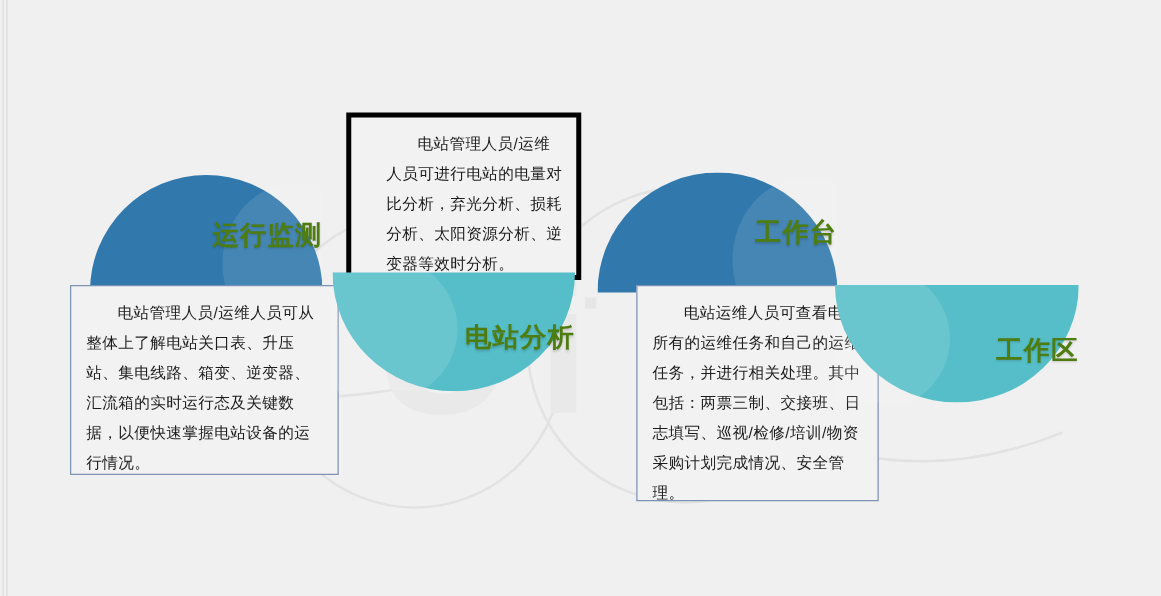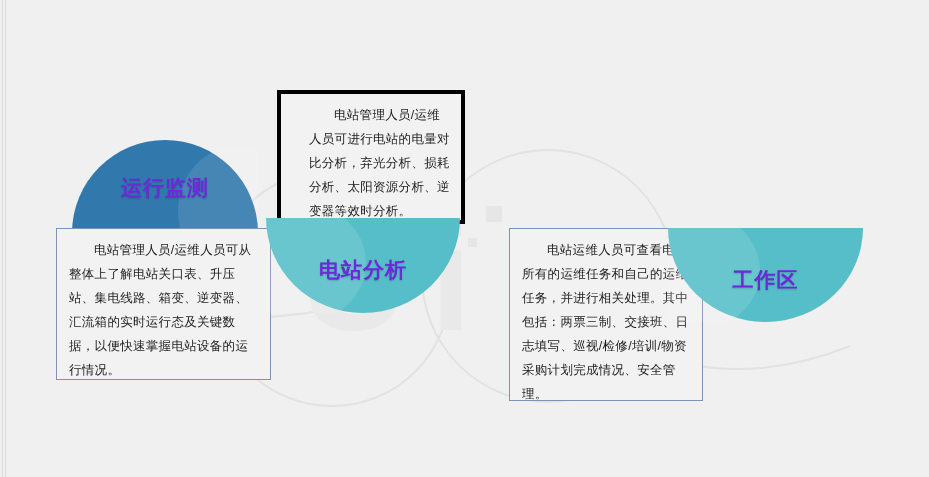--- a/index.html
+++ b/index.html
@@ -52,22 +52,22 @@
     height: 200%;
     border-radius: 50%;
   }
   .semi.top .disc { top: 0; }
   .semi.bottom .disc { bottom: 0; }
 
   .semi .label {
     position: absolute;
     left: 0;
     width: 100%;
-    text-align: center;
-    color: #6d28d9;
+    text-align: right;
+    color: #4d7c0f;
     font-weight: bold;
     font-size: 21px;
     letter-spacing: 1px;
     text-shadow: 0 1px 2px rgba(0,0,0,0.18);
     white-space: nowrap;
   }
   .semi.top .label { top: 34px; }
   .semi.bottom .label { top: 38px; }
 
   
@@ -139,20 +139,25 @@
   <div class="tbox gray-border" style="left:277px; top:90px; width:188px; height:134px;">
     <p>电站管理人员/运维人员可进行电站的电量对比分析，弃光分析、损耗分析、太阳资源分析、逆变器等效时分析。</p>
   </div>
 
   <div class="semi bottom" style="left:266px; top:218px; width:194px; height:95px;">
     <div class="disc" style="background:#55bec8;"></div>
     <div class="arc" style="left:-30px; bottom:-10px; width:130px; height:120px; background:rgba(255,255,255,0.12);"></div>
     <div class="label">电站分析</div>
   </div>
 
+  <div class="semi top" style="left:478px; top:138px; width:192px; height:96px;">
+    <div class="disc" style="background:#3179ad;"></div>
+    <div class="arc" style="right:-34px; top:4px; width:118px; height:132px; background:rgba(255,255,255,0.10);"></div>
+    <div class="label">工作台</div>
+  </div>
 
   <div class="tbox blue-border" style="left:472px; top:228px; width:194px; height:173px;margin-left:37px;">
     <p>电站运维人员可查看电站所有的运维任务和自己的运维任务，并进行相关处理。其中包括：两票三制、交接班、日志填写、巡视/检修/培训/物资采购计划完成情况、安全管理。</p>
   </div>
 
 
   <div class="semi bottom" style="left:668px; top:228px; width:195px; height:94px;">
     <div class="disc" style="background:#55bec8;"></div>
     <div class="arc" style="left:-34px; bottom:-8px; width:126px; height:118px; background:rgba(255,255,255,0.12);"></div>
     <div class="label">工作区</div>

